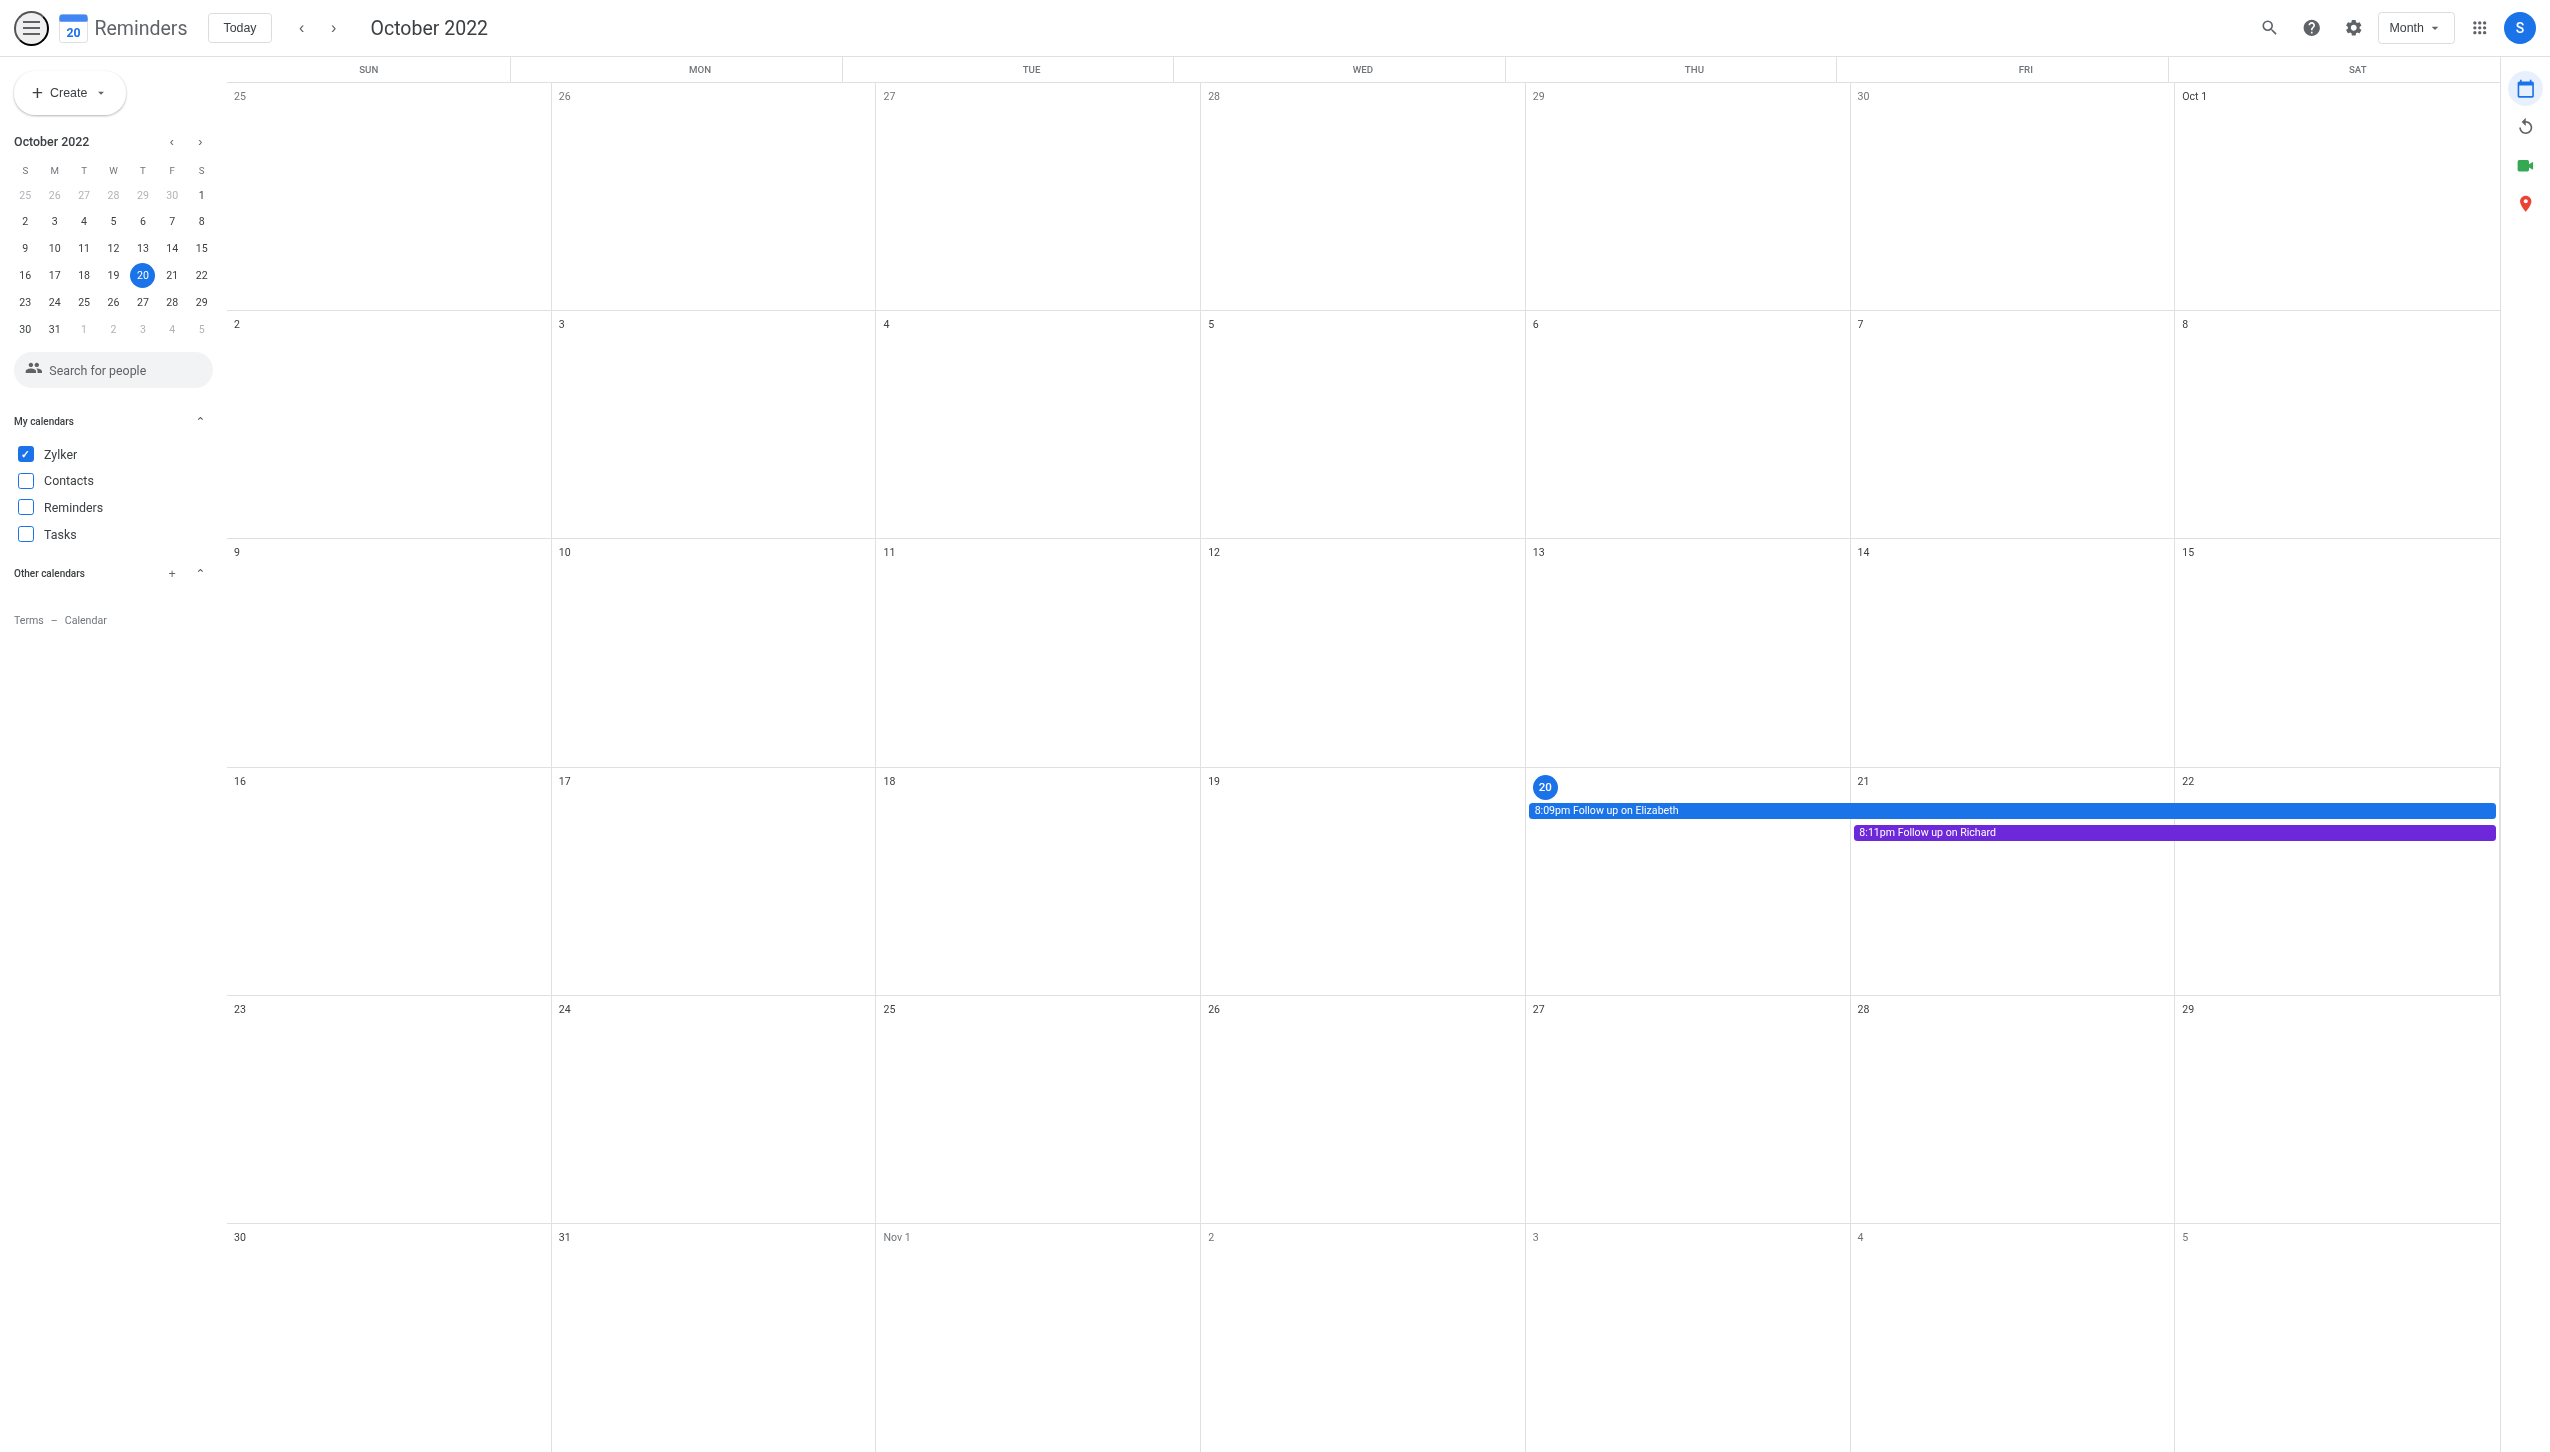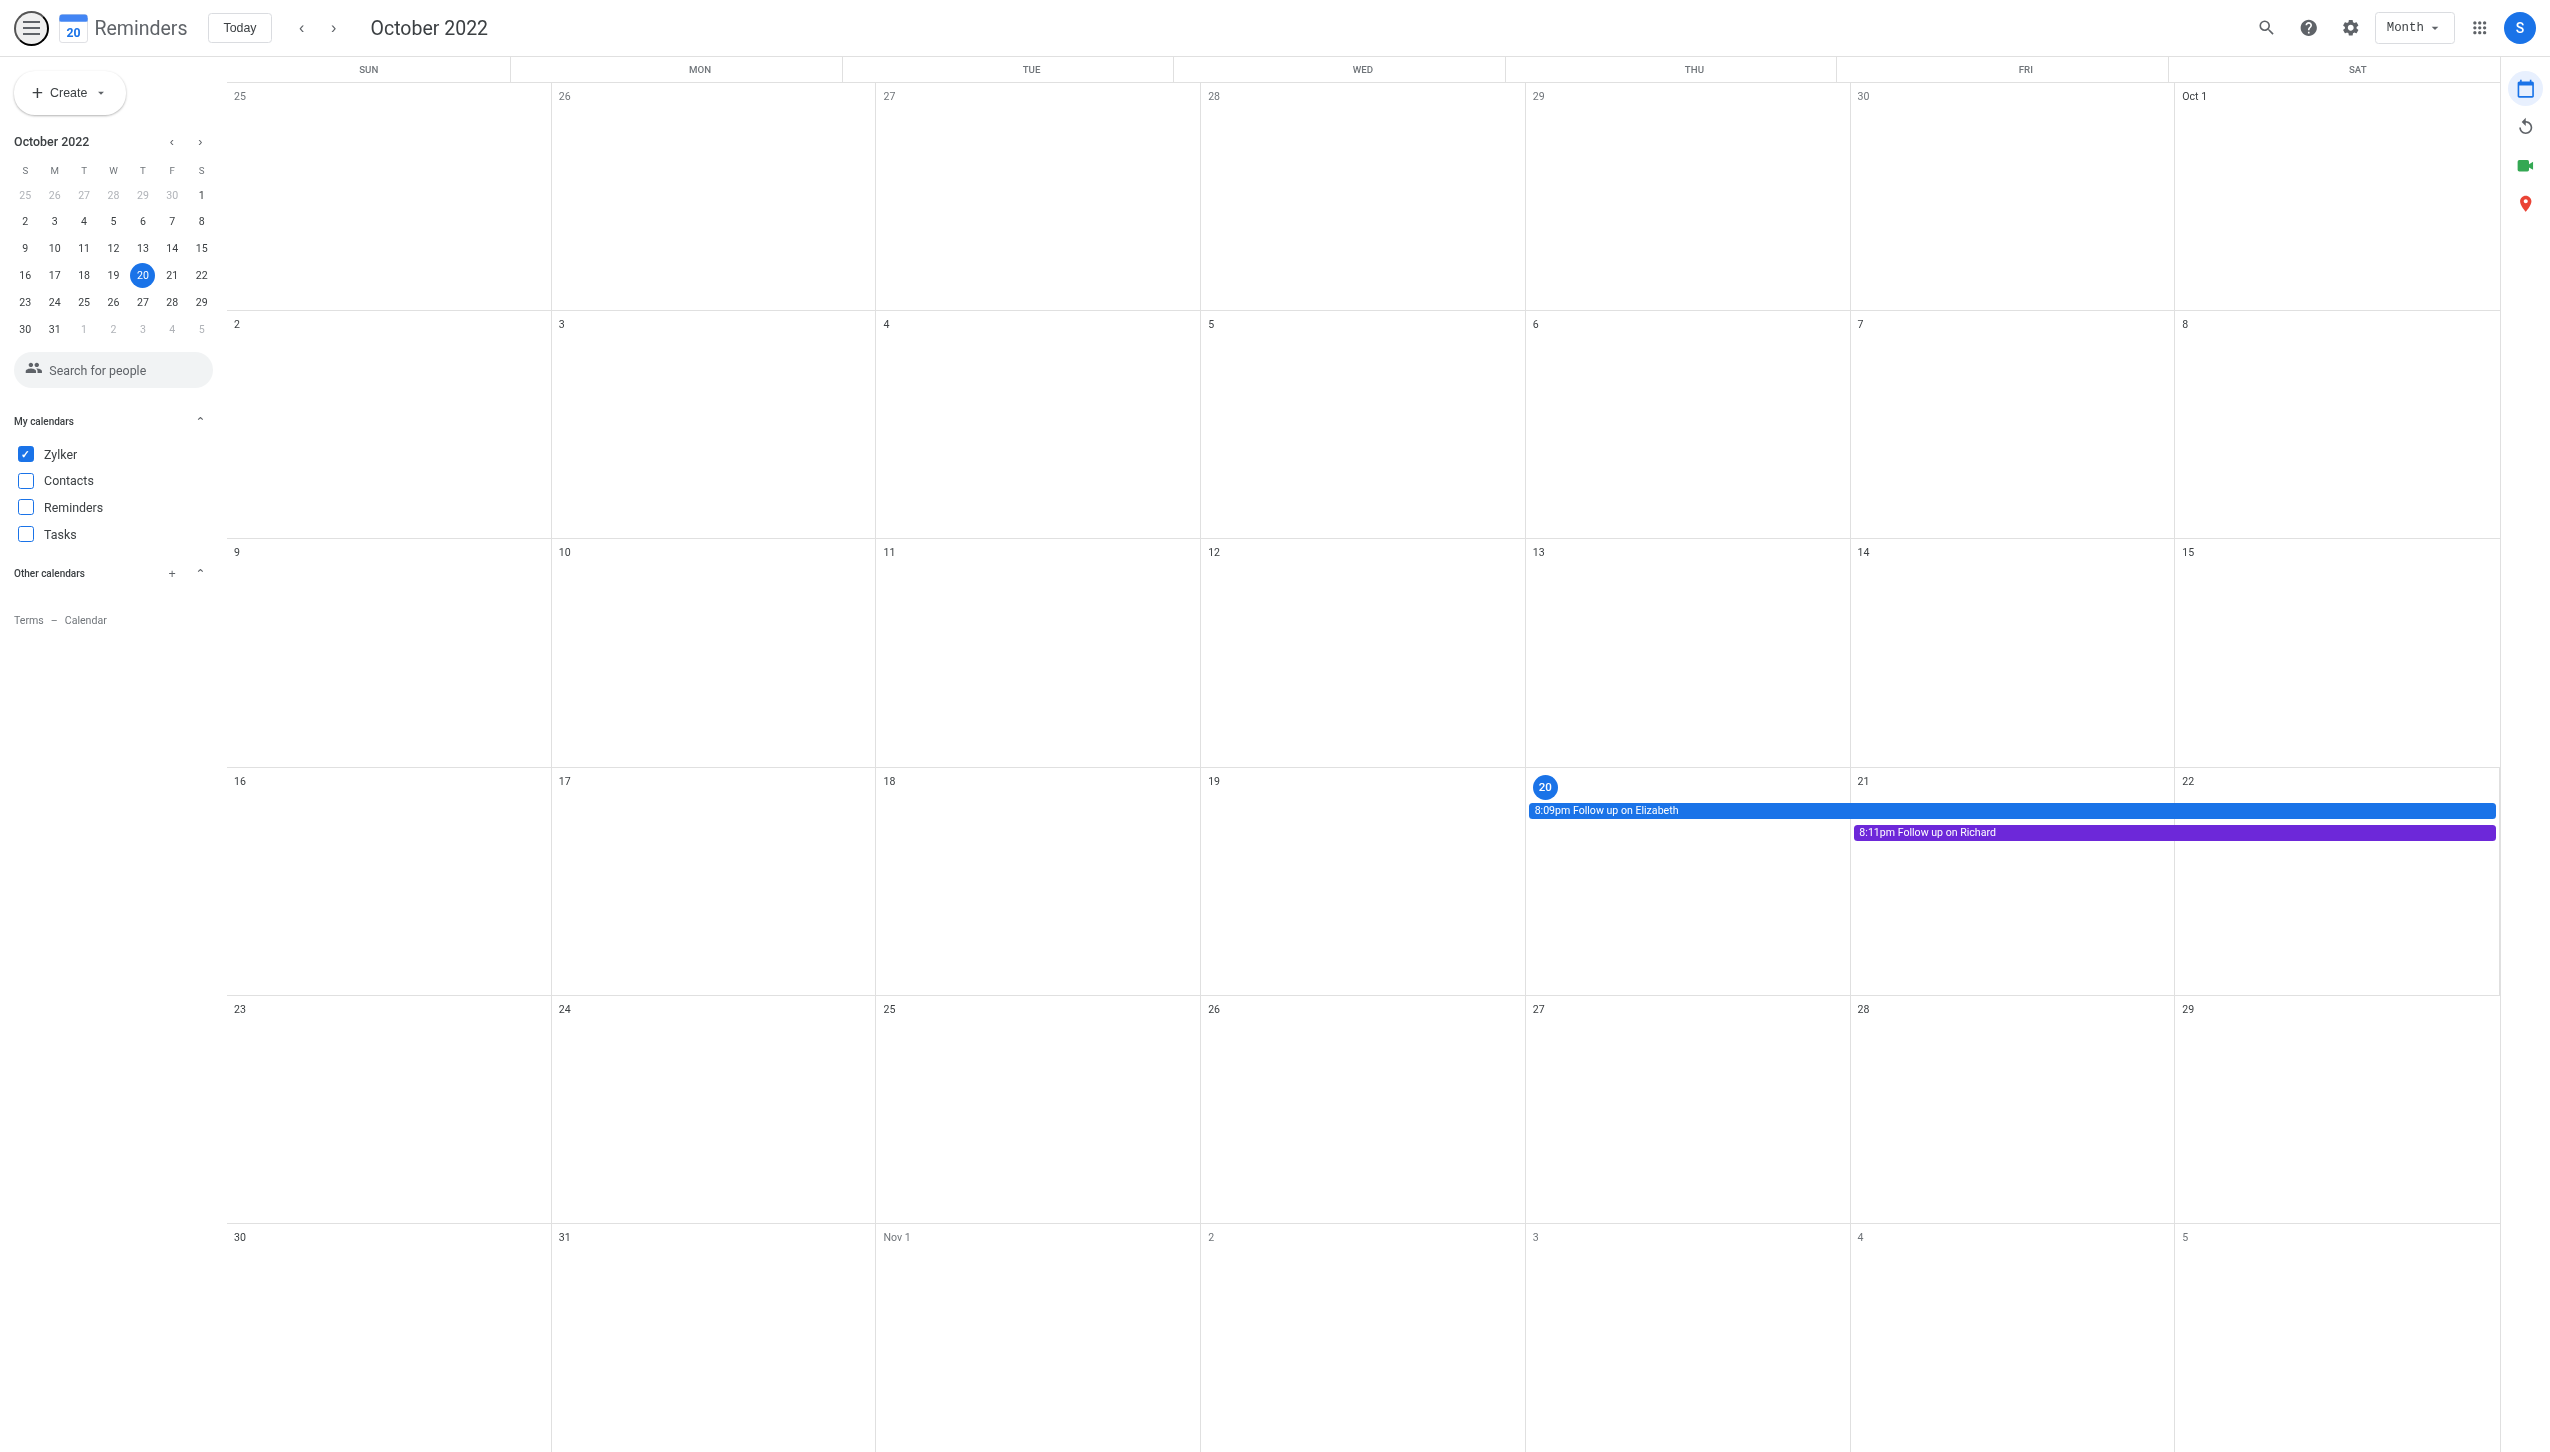--- a/index.html
+++ b/index.html
@@ -22,21 +22,20 @@
     }
     .nav-arrows { display: flex; align-items: center; margin-left: 7px; }
     .nav-arrow { width: 32px; height: 32px; border-radius: 50%; border: none; background: none; cursor: pointer; display: flex; align-items: center; justify-content: center; color: #5f6368; font-size: 16px; }
     .month-title { font-size: 19.5px; font-weight: 400; color: #3c4043; margin-left: 14px; }
     .header-right { margin-left: auto; display: flex; align-items: center; gap: 7px; }
     .icon-btn { width: 35px; height: 35px; border-radius: 50%; border: none; background: none; cursor: pointer; display: flex; align-items: center; justify-content: center; color: #5f6368; }
     .month-selector {
       padding: 7px 10.6px; border: 0.9px solid #dadce0; border-radius: 3.5px; font-size: 12.4px;
       cursor: pointer; background: #fff; color: #3c4043; display: flex; align-items: center; gap: 3.5px;
       font-weight: 500;
-      font-family: Liberation Mono, monospace;
     }
     .apps-btn { width: 35px; height: 35px; border-radius: 50%; border: none; background: none; cursor: pointer; display: flex; align-items: center; justify-content: center; }
     .avatar { width: 32px; height: 32px; border-radius: 50%; background: #1a73e8; color: #fff; display: flex; align-items: center; justify-content: center; font-size: 14px; font-weight: 500; cursor: pointer; }
 
     
     .main-layout { display: flex; margin-top: 57px; height: calc(1452px - 57px); }
 
     
     .sidebar { width: 227px; padding: 7px 0; overflow-y: auto; flex-shrink: 0; border-right: none; }
     .create-btn {

